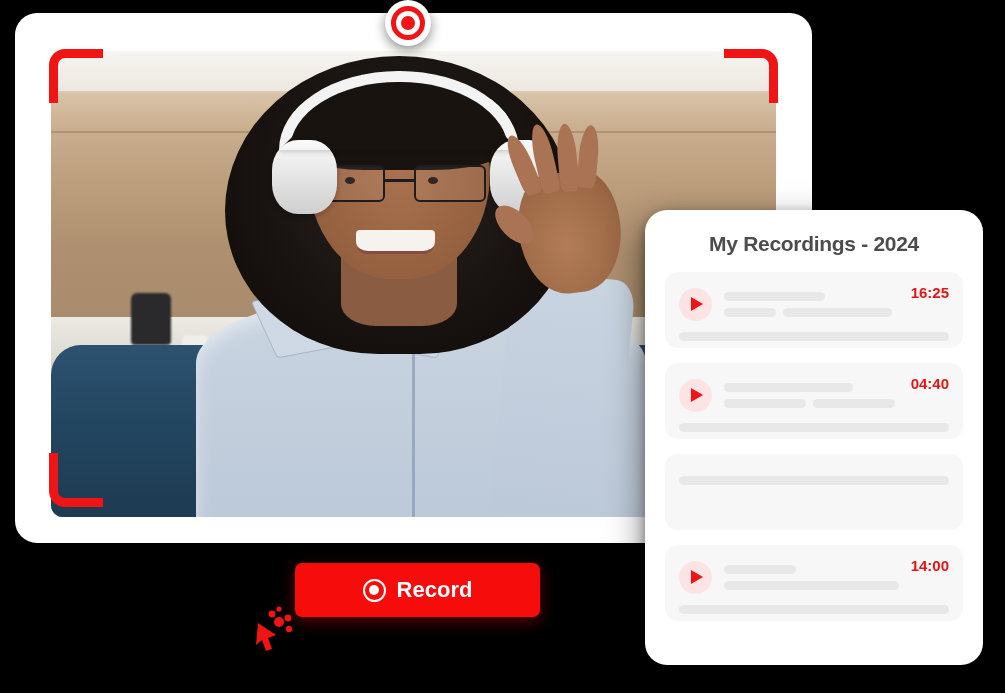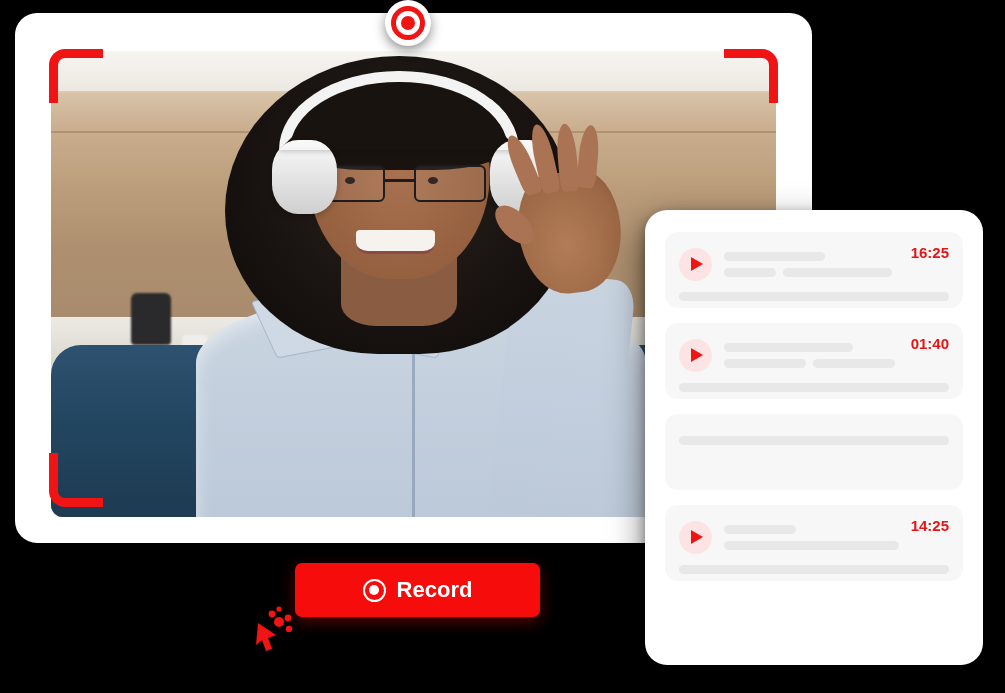--- a/index.html
+++ b/index.html
@@ -350,20 +350,21 @@
       <path d="M10 18 L28 30 L20 33 L24 44 L18 46 L14 35 L8 40 Z" fill="#f01414"></path>
       <circle cx="31" cy="17" r="5" fill="#f01414"></circle>
       <circle cx="40" cy="13" r="3.4" fill="#f01414"></circle>
       <circle cx="24" cy="9" r="3.4" fill="#f01414"></circle>
       <circle cx="41" cy="24" r="3.2" fill="#f01414"></circle>
       <circle cx="31" cy="4" r="2.6" fill="#f01414"></circle>
     </svg>
   </div>
 
   <div id="recordings-panel">
+    <div id="panel-title">My Recordings - 2024</div>
 
     <div class="rec-item">
       <div class="rec-top">
         <span class="play-circle">
             <i class="play-tri"></i>
           </span>
         <span class="rec-lines">
           <span class="row">
               <i class="ph" style="width:58%"></i>
             </span>
@@ -386,21 +387,21 @@
           </span>
         <span class="rec-lines">
           <span class="row">
               <i class="ph" style="width:74%"></i>
             </span>
           <span class="row">
             <i class="ph" style="width:47%"></i>
             <i class="ph" style="width:47%"></i>
           </span>
         </span>
-        <span class="rec-time">01:40</span>
+        <span class="rec-time">04:40</span>
       </div>
       <div class="rec-bottom">
         <i class="ph" style="width:100%; display:block;"></i>
       </div>
     </div>
 
     <div class="rec-item">
       <div class="rec-bottom">
         <i class="ph" style="width:100%; display:block;"></i>
       </div>
@@ -412,21 +413,21 @@
             <i class="play-tri"></i>
           </span>
         <span class="rec-lines">
           <span class="row">
               <i class="ph" style="width:41%"></i>
             </span>
           <span class="row">
               <i class="ph" style="width:100%"></i>
             </span>
         </span>
-        <span class="rec-time">14:25</span>
+        <span class="rec-time">14:00</span>
       </div>
       <div class="rec-bottom">
         <i class="ph" style="width:100%; display:block;"></i>
       </div>
     </div>
 
   </div>
 </div>
 
 </body></html>

